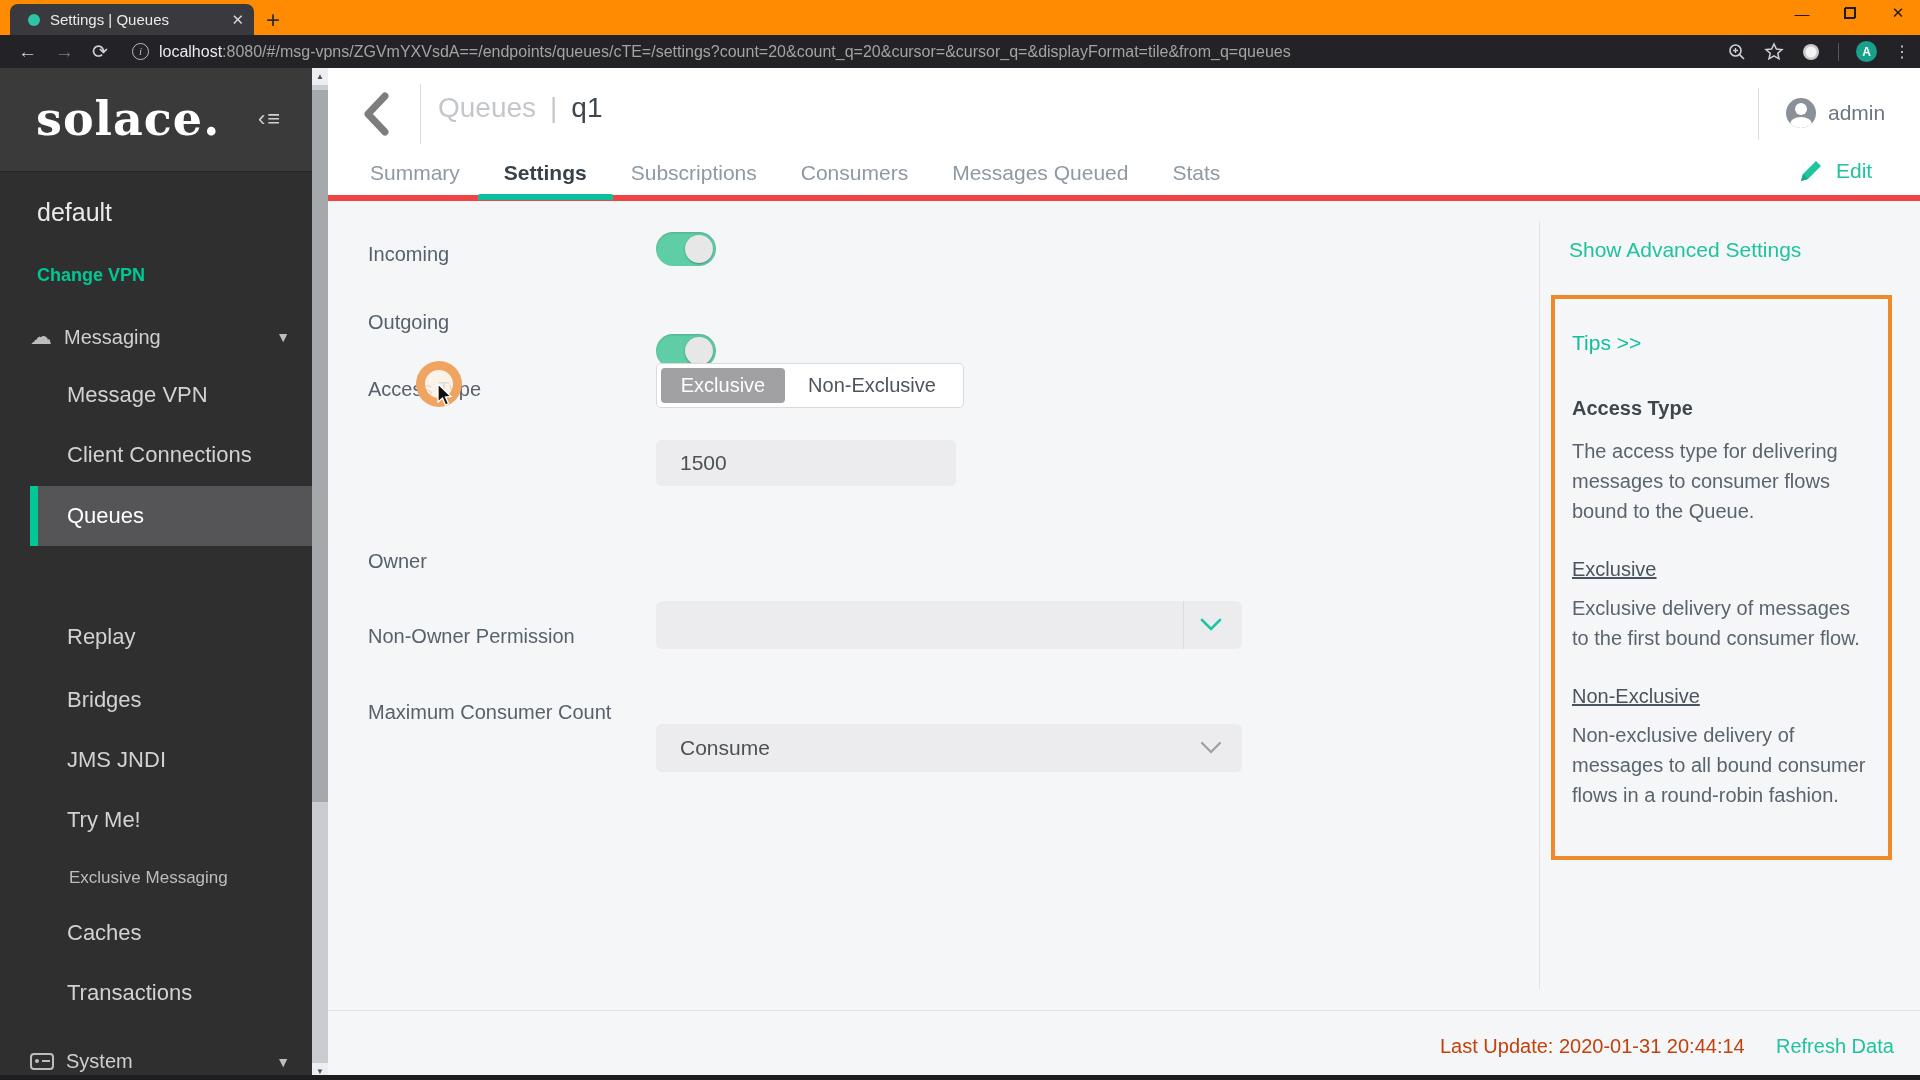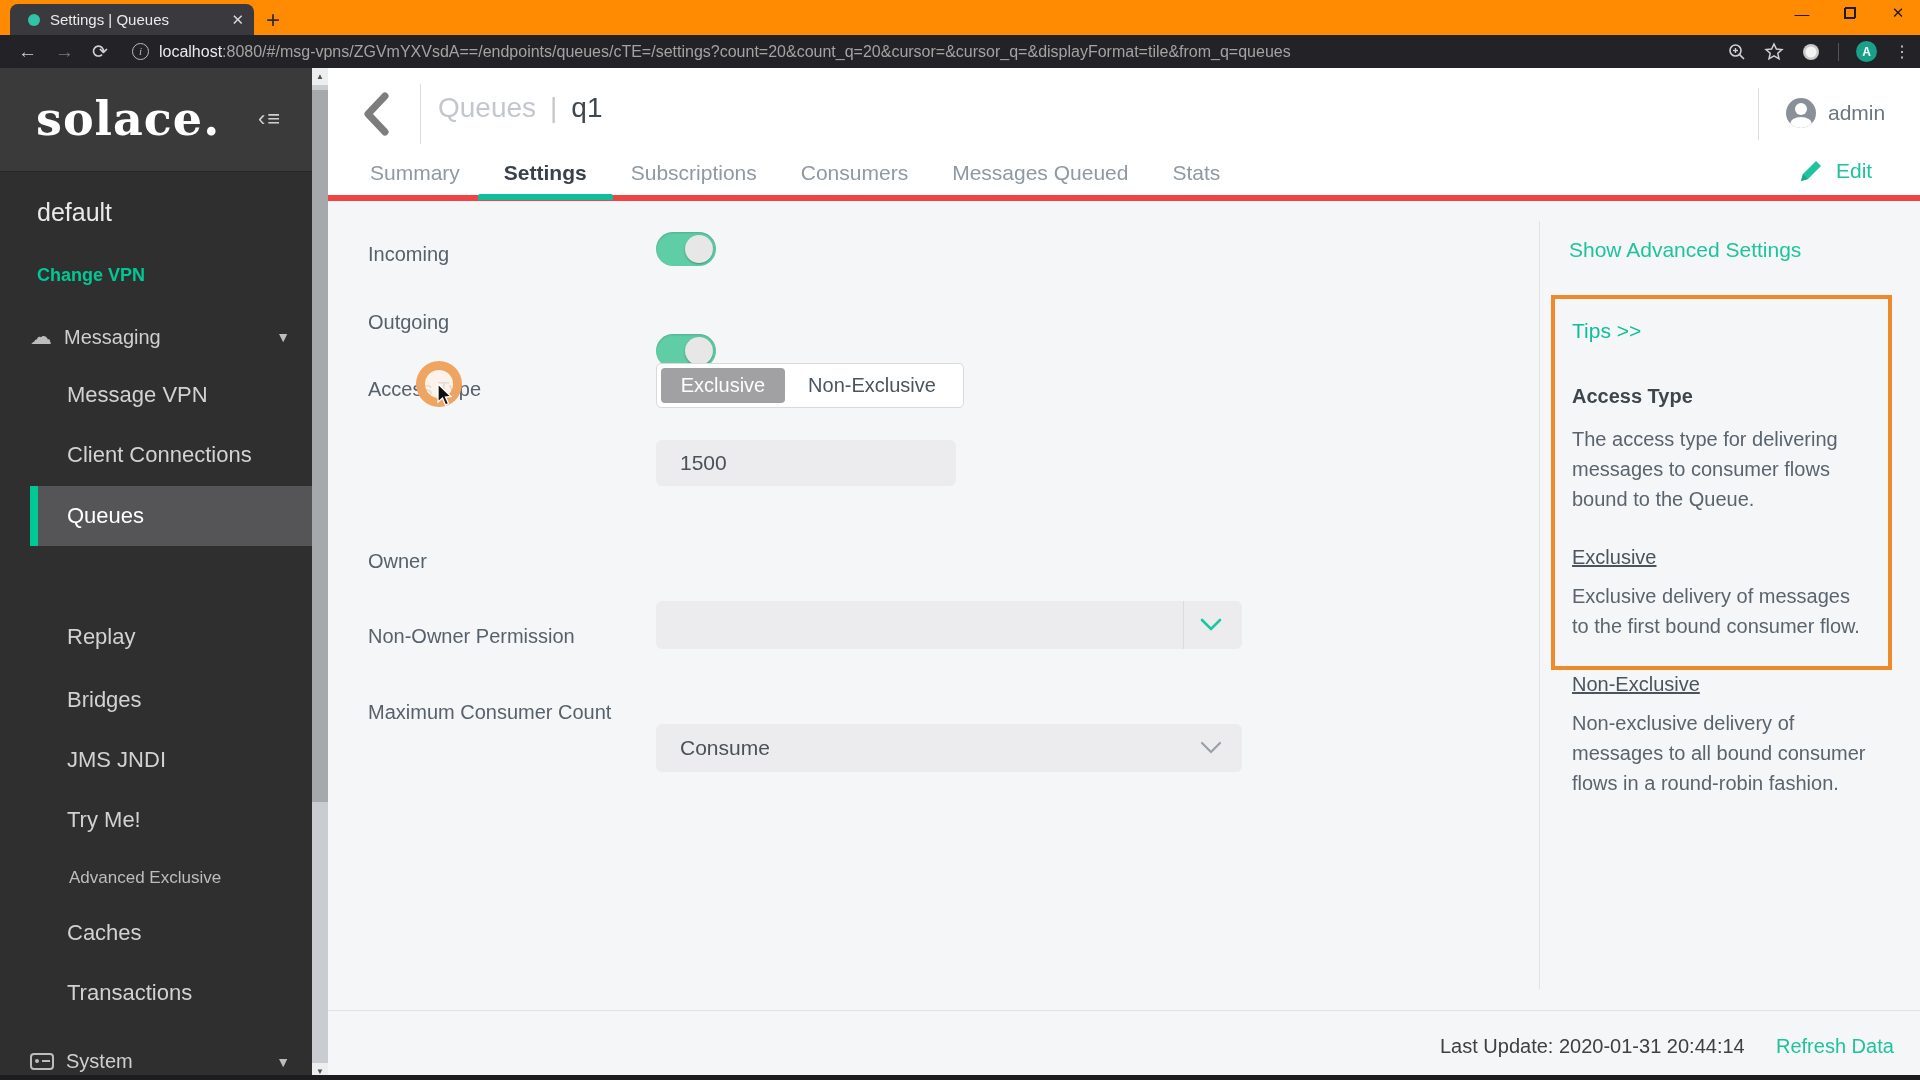--- a/index.html
+++ b/index.html
@@ -101,31 +101,31 @@
   .dd-sep { position:absolute; right:58px; top:0; width:1px; height:100%; background:#dcdcde; }
   .dd-chev { position:absolute; right:20px; top:50%; transform:translateY(-50%); }
 
   .click-ring { left:416px; top:361px; width:46px; height:46px; border-radius:50%;
                 border:9px solid rgba(238,160,90,0.95); background:rgba(251,242,231,0.85); }
   .cursor-arrow { left:434px; top:383px; }
 
   
   .rail-vdiv { left:1539px; top:221px; width:1px; height:768px; background:#e3e3e5; }
   .adv-link { left:1569px; top:238px; color:#1fc39e; font-size:21px; }
-  .tips { left:1551px; top:295px; width:341px; height:375px; border:4px solid #ef8a2a; padding:20px 17px; }
+  .tips { left:1551px; top:295px; width:341px; height:565px; border:4px solid #ef8a2a; padding:32px 17px; }
   .tips-title { color:#0fbf9c; font-size:21px; }
   .tips-heading { color:#3d454d; font-size:20px; font-weight:bold; margin-top:42px; }
   .tips-body { color:#5a646e; font-size:20px; line-height:1.5; margin-top:16px; }
   .tips-term { color:#4a545e; font-size:20px; text-decoration:underline; margin-top:32px; }
   .tips-desc { color:#5a646e; font-size:20px; line-height:1.5; margin-top:12px; }
 
   
   .foot-div { left:328px; top:1010px; width:1592px; height:1px; background:#e2e2e4; }
   .footer-area { left:328px; top:1011px; width:1592px; height:65px; background:#f5f6f7; }
-  .last-update { left:1440px; top:1035px; color:#404040; font-size:20px; }
+  .last-update { left:1440px; top:1035px; color:#c2410c; font-size:20px; }
   .refresh-link { left:1776px; top:1035px; color:#1fc39e; font-size:20px; }
   .bottom-edge { left:0; top:1075px; width:1920px; height:5px; background:#1d1d1f; }
 </style>
 </head>
 <body>
 
 <div id="stage">
 
   <div class="abs titlebar"></div>
   <div class="abs tab">
@@ -194,21 +194,21 @@
   <div class="abs side-item" style="top:670px">
       <span>Bridges</span>
     </div>
   <div class="abs side-item" style="top:730px">
       <span>JMS JNDI</span>
     </div>
   <div class="abs side-item" style="top:790px">
       <span>Try Me!</span>
     </div>
   <div class="abs side-label-small" style="top:858px">
-      <span>Advanced Exclusive</span>
+      <span>Exclusive Messaging</span>
     </div>
   <div class="abs side-item" style="top:903px">
       <span>Caches</span>
     </div>
   <div class="abs side-item" style="top:963px">
       <span>Transactions</span>
     </div>
 
   <div class="abs system-row">
     <span class="system-ico"></span>

